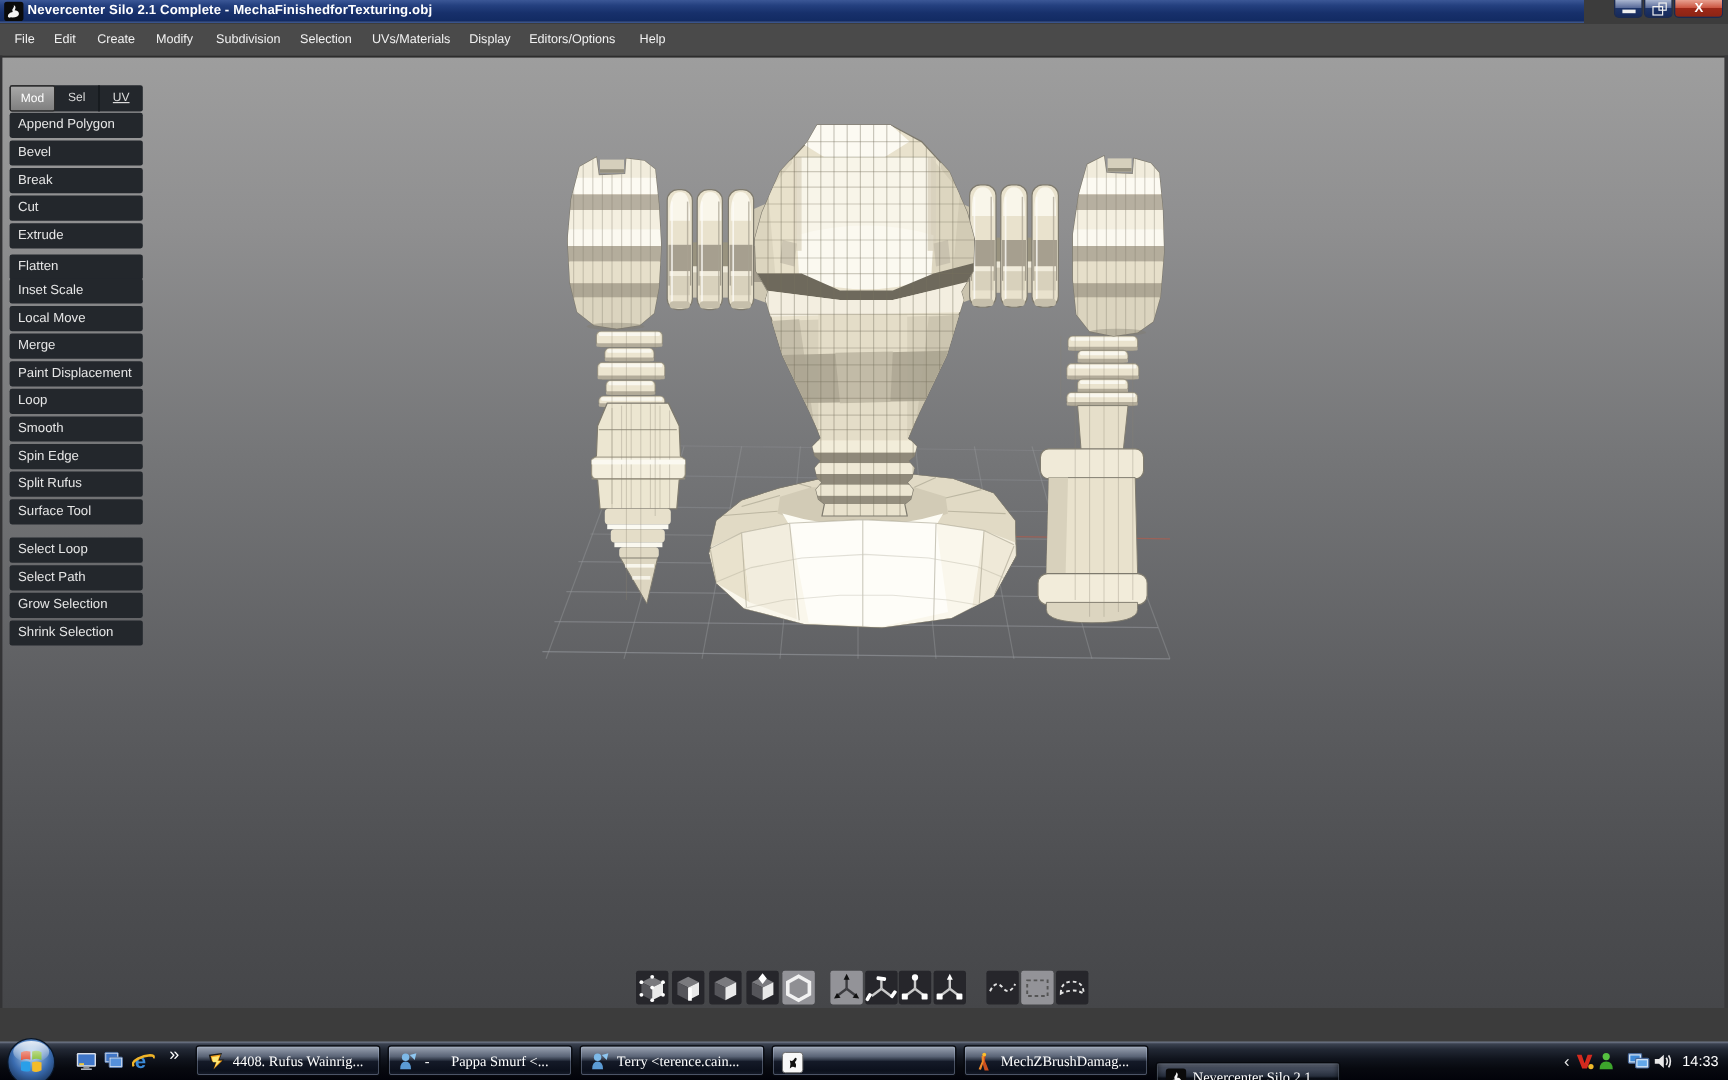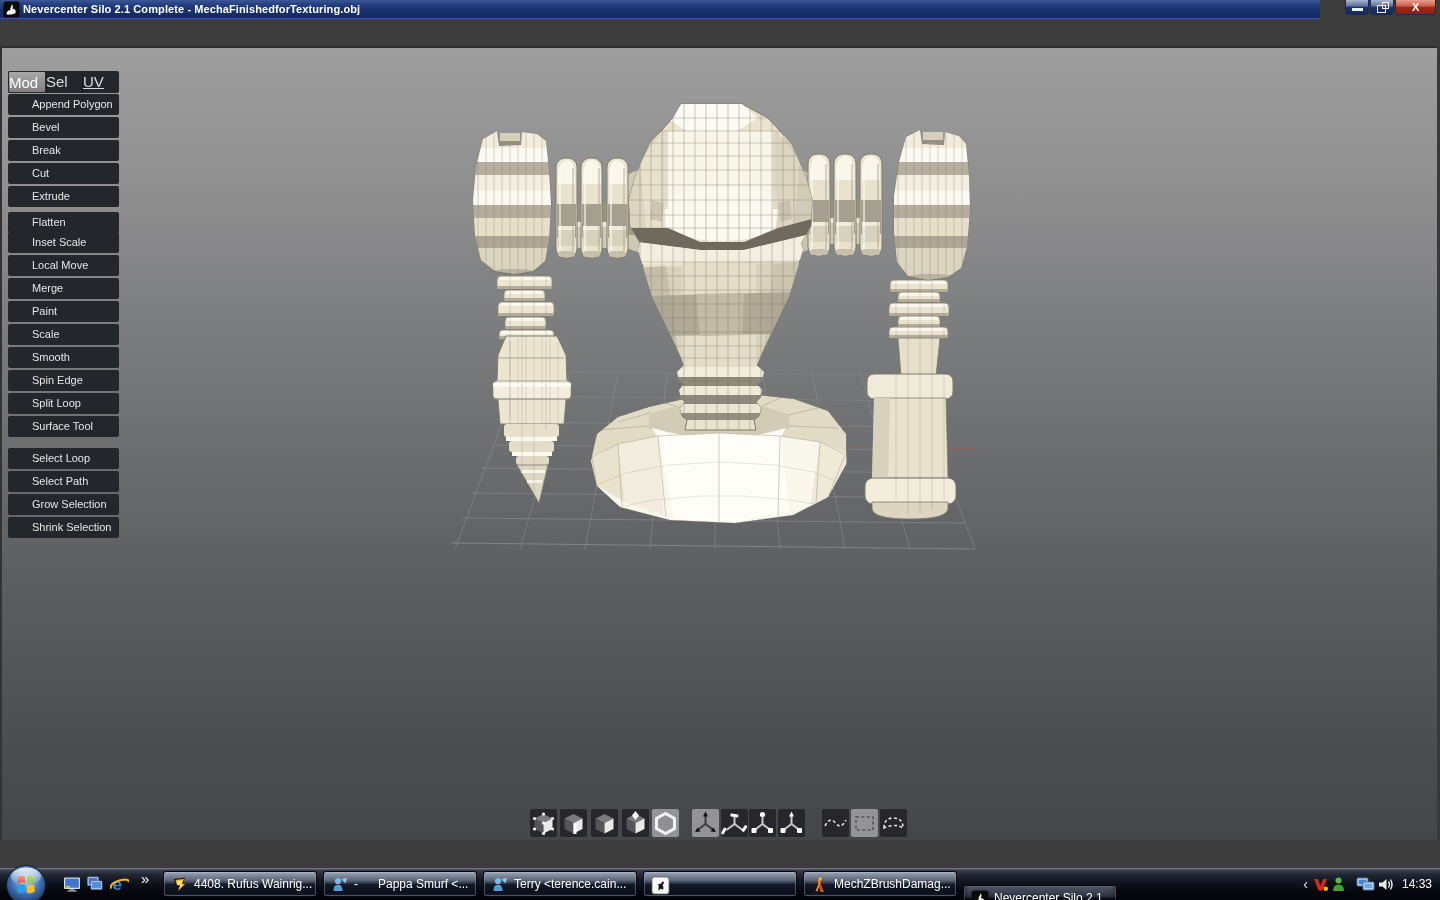--- a/index.html
+++ b/index.html
@@ -34,47 +34,47 @@
 #menu .mi { position:absolute; top:7px; }
 
 #vp { position:absolute; left:0; top:46px; width:1440px; height:794px;
   background:linear-gradient(180deg,#9e9e9e 0%,#8f8f90 18%,#757678 42%,#5c5d60 68%,#4c4d50 88%,#454649 100%); }
 #vp svg.scene { position:absolute; left:0; top:-46px; }
 #persp { position:absolute; left:0; top:6px; width:100%; text-align:center;
   color:#3c3c3c; font-size:11px; }
 
 .tabs { position:absolute; left:8px; top:25px; width:111px; height:22px;
   display:flex; background:#23272c; border-radius:2px; }
-.tab { flex:1; color:#dcdcdc; font-size:15px;
-  text-align:left; line-height:22px; border-right:1px solid #111418; }
+.tab { flex:1; color:#dcdcdc; font-size:10px;
+  text-align:center; line-height:22px; border-right:1px solid #111418; }
 .tab.last { border-right:none;text-decoration:underline; }
 .tab.selected { background:linear-gradient(180deg,#a8a8a8,#7f7f7f);
   color:#fff; border:1px solid #2a2a2a; border-radius:2px; }
 .pbtn { position:absolute; left:8px; width:111px; height:21px;
   background:#23272c; color:#e6e6e6; font-size:11px; line-height:21px;
-  padding-left:24px; border-radius:2px; }
+  padding-left:7px; border-radius:2px; }
 
 .tbtn { position:absolute; top:763px; width:27px; height:28px;
   border-radius:2px; }
 .tbtn svg { display:block; margin-top:0.5px; }
 
 #status { position:absolute; left:0; top:840px; width:1440px; height:28px;
   background:#4a4a4a; border-top:2px solid #303030; color:#ececec;
   font-size:12px; }
 #status span { position:absolute; left:8px; top:7px; }
 
 #task { position:absolute; left:0; top:868px; width:1440px; height:32px;
   background:linear-gradient(180deg,#7e8698 0%,#3a414f 6%,#222834 20%,#10141d 45%,#07090f 70%,#02030a 100%); }
 .ql { position:absolute; top:7px; width:18px; height:18px; }
 .chev { position:absolute; left:141px; top:2px; color:#fff; font-size:15px; }
 .task { position:absolute; top:3px; width:154px; height:26px; border-radius:3px;
   border:1px solid #07090e;
   background:linear-gradient(180deg,#a6aebc 0%,#8d96a6 8%,#5a6476 35%,#2a3140 48%,#141a28 52%,#0b101c 85%,#161c2a 100%);
   box-shadow:inset 0 0 0 1px rgba(180,195,220,0.35);
-  color:#fff; font-size:12px; white-space:nowrap; overflow:hidden; }
+  color:#fff; font-size:12px; white-space:nowrap; overflow:hidden;font-family:Liberation Serif, serif; }
 .task.active { background:linear-gradient(180deg,#7a8293 0%,#4a5263 15%,#262e3c 45%,#0a0e16 52%,#060a12 100%);
   box-shadow:inset 0 0 6px rgba(0,0,0,0.8), inset 0 0 0 1px rgba(160,175,200,0.45);margin-top:14px; }
 .task .tic { position:absolute; left:7px; top:4px; }
 .task .ttx { position:absolute; left:30px; top:5px; }
 .tray { position:absolute; right:2px; top:0; height:32px; display:flex;
   align-items:center; color:#fff; }
 .trchev { font-size:14px; margin-right:3px; color:#e8e8e8; }
 .clock { font-size:12px; margin-left:6px; margin-right:6px;text-align:center; }
 </style></head>
 <body>
@@ -317,24 +317,24 @@
 <div class="pbtn" style="top:48px">Append Polygon</div>
 <div class="pbtn" style="top:71px">Bevel</div>
 <div class="pbtn" style="top:94px">Break</div>
 <div class="pbtn" style="top:117px">Cut</div>
 <div class="pbtn" style="top:140px">Extrude</div>
 <div class="pbtn" style="top:166px">Flatten</div>
 <div class="pbtn" style="top:186px">Inset Scale</div>
 <div class="pbtn" style="top:209px">Local Move</div>
 <div class="pbtn" style="top:232px">Merge</div>
 <div class="pbtn" style="top:255px">Paint Displacement</div>
-<div class="pbtn" style="top:278px">Scale</div>
+<div class="pbtn" style="top:278px">Loop</div>
 <div class="pbtn" style="top:301px">Smooth</div>
 <div class="pbtn" style="top:324px">Spin Edge</div>
-<div class="pbtn" style="top:347px">Split Loop</div>
+<div class="pbtn" style="top:347px">Split Rufus</div>
 <div class="pbtn" style="top:370px">Surface Tool</div>
 <div class="pbtn" style="top:402px">Select Loop</div>
 <div class="pbtn" style="top:425px">Select Path</div>
 <div class="pbtn" style="top:448px">Grow Selection</div>
 <div class="pbtn" style="top:471px">Shrink Selection</div>
 <div class="tbtn" style="left:530px;background:#26262b">
         <svg width="27" height="27" viewBox="0 0 27 27">
           <polygon points="13.5,4 22.5,8.5 13.5,13 4.5,8.5" fill="#7a7a7e"></polygon>
           <polygon points="4.5,8.5 13.5,13 13.5,23.5 4.5,19" fill="#55555a"></polygon>
           <polygon points="22.5,8.5 13.5,13 13.5,23.5 22.5,19" fill="#e9e9e9"></polygon>
@@ -455,20 +455,32 @@
   <div class="ticon"><svg width="17" height="17" viewBox="0 0 18 18">
           <rect x="0.5" y="0.5" width="17" height="17" rx="2.5" fill="#0a0a0a"></rect>
           <path d="M 5 14 Q 3.5 13.5 4 12 Q 5.5 9.5 8 9.5 Q 7 7.5 8.5 6 Q 9.5 5 9 3.5 Q 10.5 4 10.5 5.5 Q 10.5 7 9.7 8 Q 12.5 8 13.5 10.5 Q 14 12.5 12 13.5 Q 9 14.8 5 14 Z" fill="#f5f5f5"></path>
           <circle cx="5.2" cy="13.2" r="1.3" fill="#f5f5f5"></circle>
         </svg></div>
   <div class="ttext">Nevercenter Silo 2.1 Complete - MechaFinishedforTexturing.obj</div>
   <div class="winbtn" id="wmin"></div>
   <div class="winbtn" id="wmax"></div>
   <div class="winbtn" id="wclose"></div>
 </div>
+<div id="menu">
+      <span class="mi" style="left:12px">File</span>
+      <span class="mi" style="left:45px">Edit</span>
+      <span class="mi" style="left:81px">Create</span>
+      <span class="mi" style="left:130px">Modify</span>
+      <span class="mi" style="left:180px">Subdivision</span>
+      <span class="mi" style="left:250px">Selection</span>
+      <span class="mi" style="left:310px">UVs/Materials</span>
+      <span class="mi" style="left:391px">Display</span>
+      <span class="mi" style="left:441px">Editors/Options</span>
+      <span class="mi" style="left:533px">Help</span>
+    </div>
 <div id="task">
       <svg width="42" height="42" viewBox="0 0 42 42" style="position:absolute;left:5px;top:-4px">
         <defs>
           <radialGradient id="orbG" cx="0.5" cy="0.35" r="0.8">
             <stop offset="0" stop-color="#b8d8f4"></stop>
             <stop offset="0.5" stop-color="#3a6cb0"></stop>
             <stop offset="1" stop-color="#0a1830"></stop>
           </radialGradient>
           <linearGradient id="shine" x1="0" y1="0" x2="0" y2="1">
             <stop offset="0" stop-color="#ffffff" stop-opacity="0.85"></stop>

